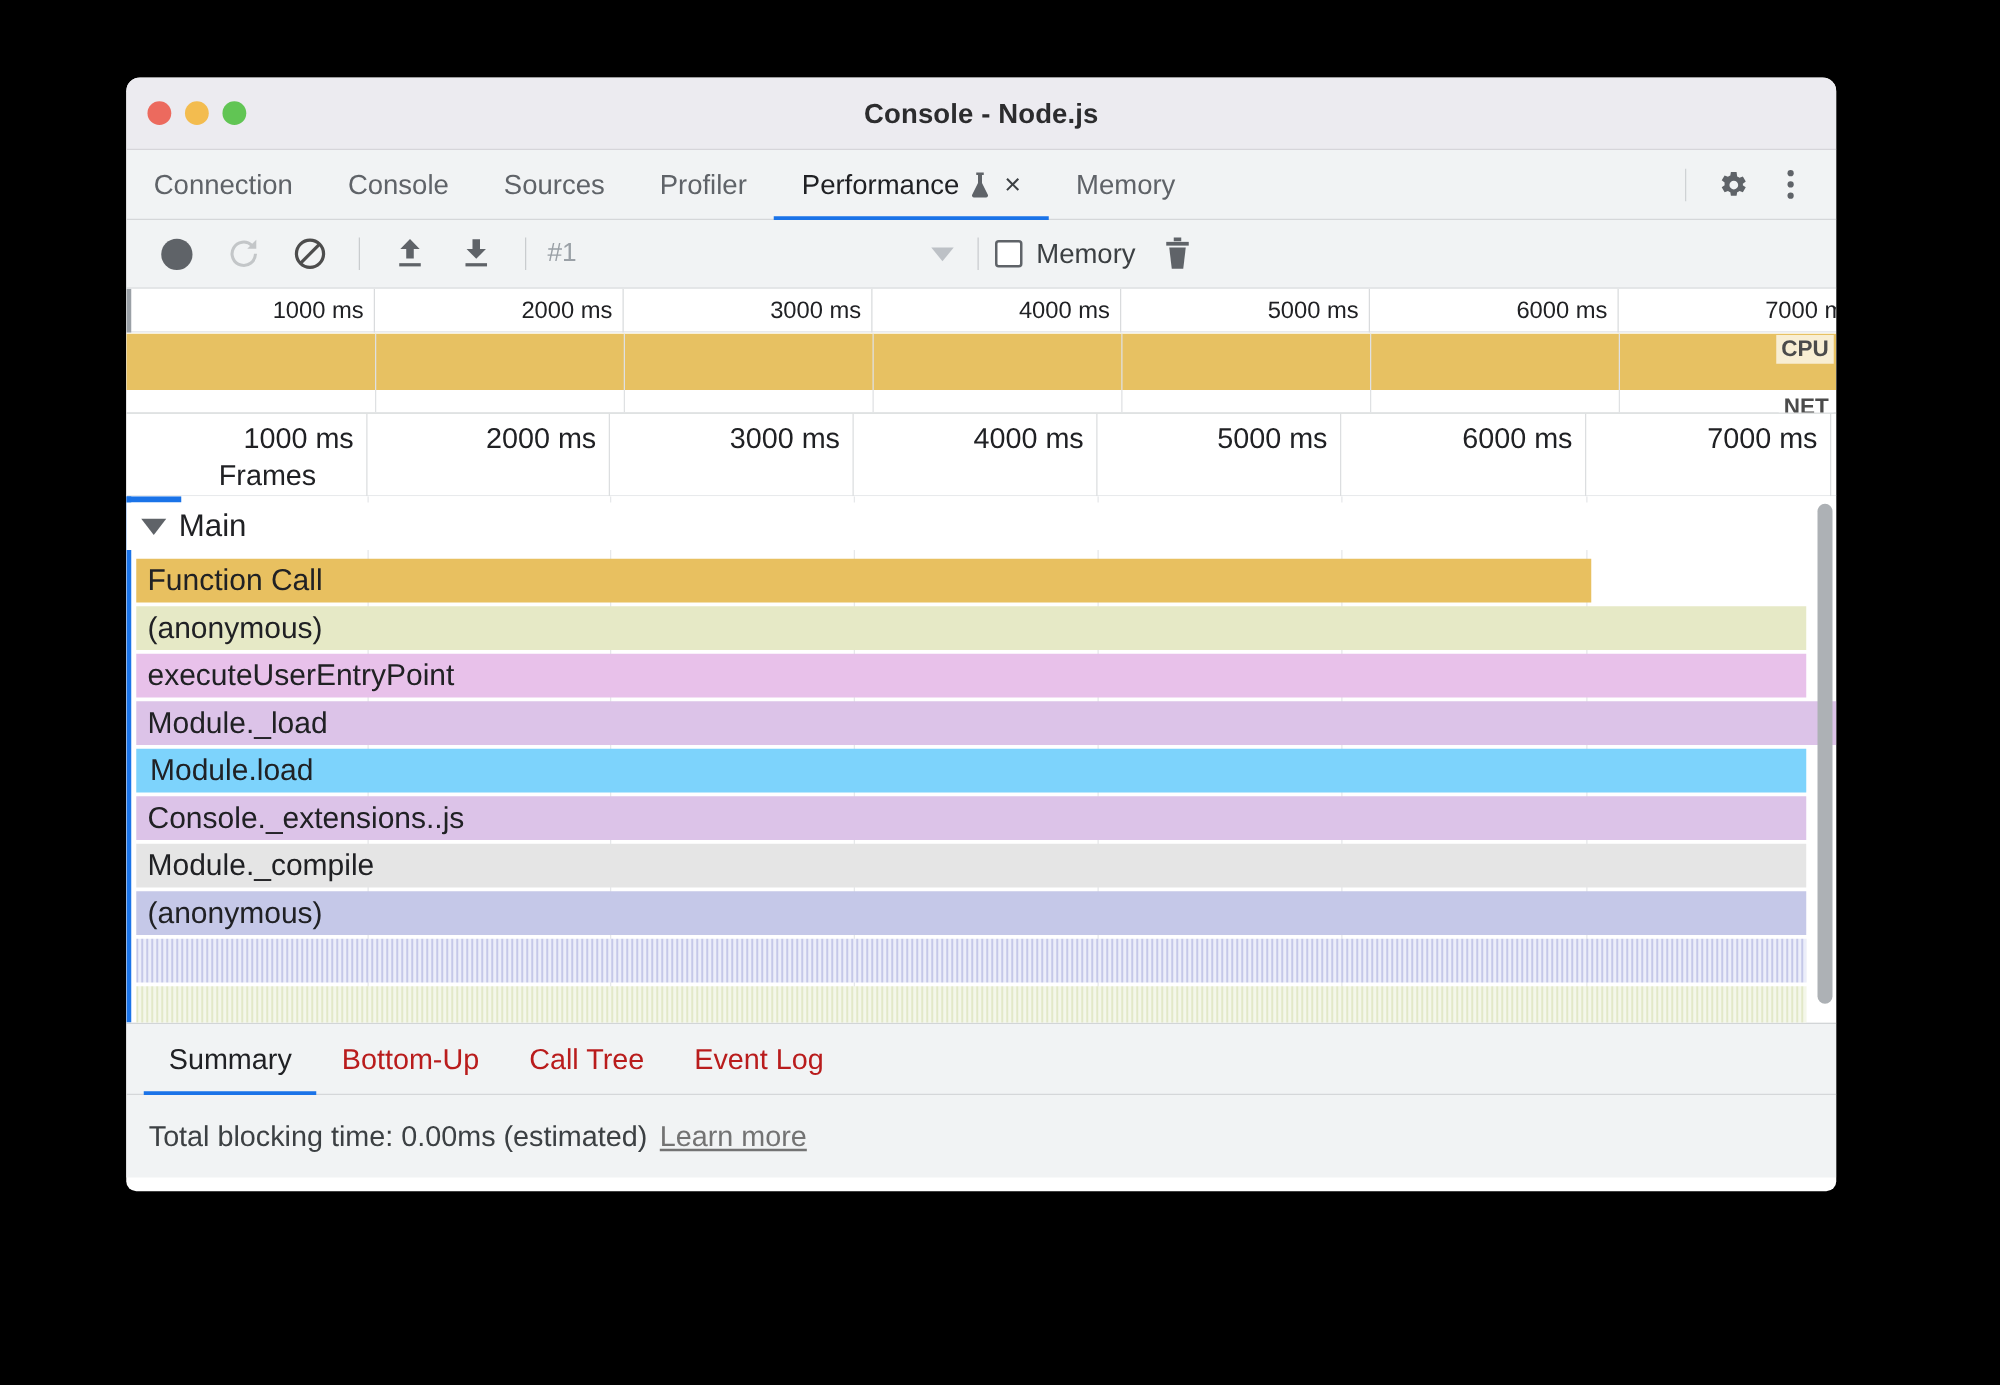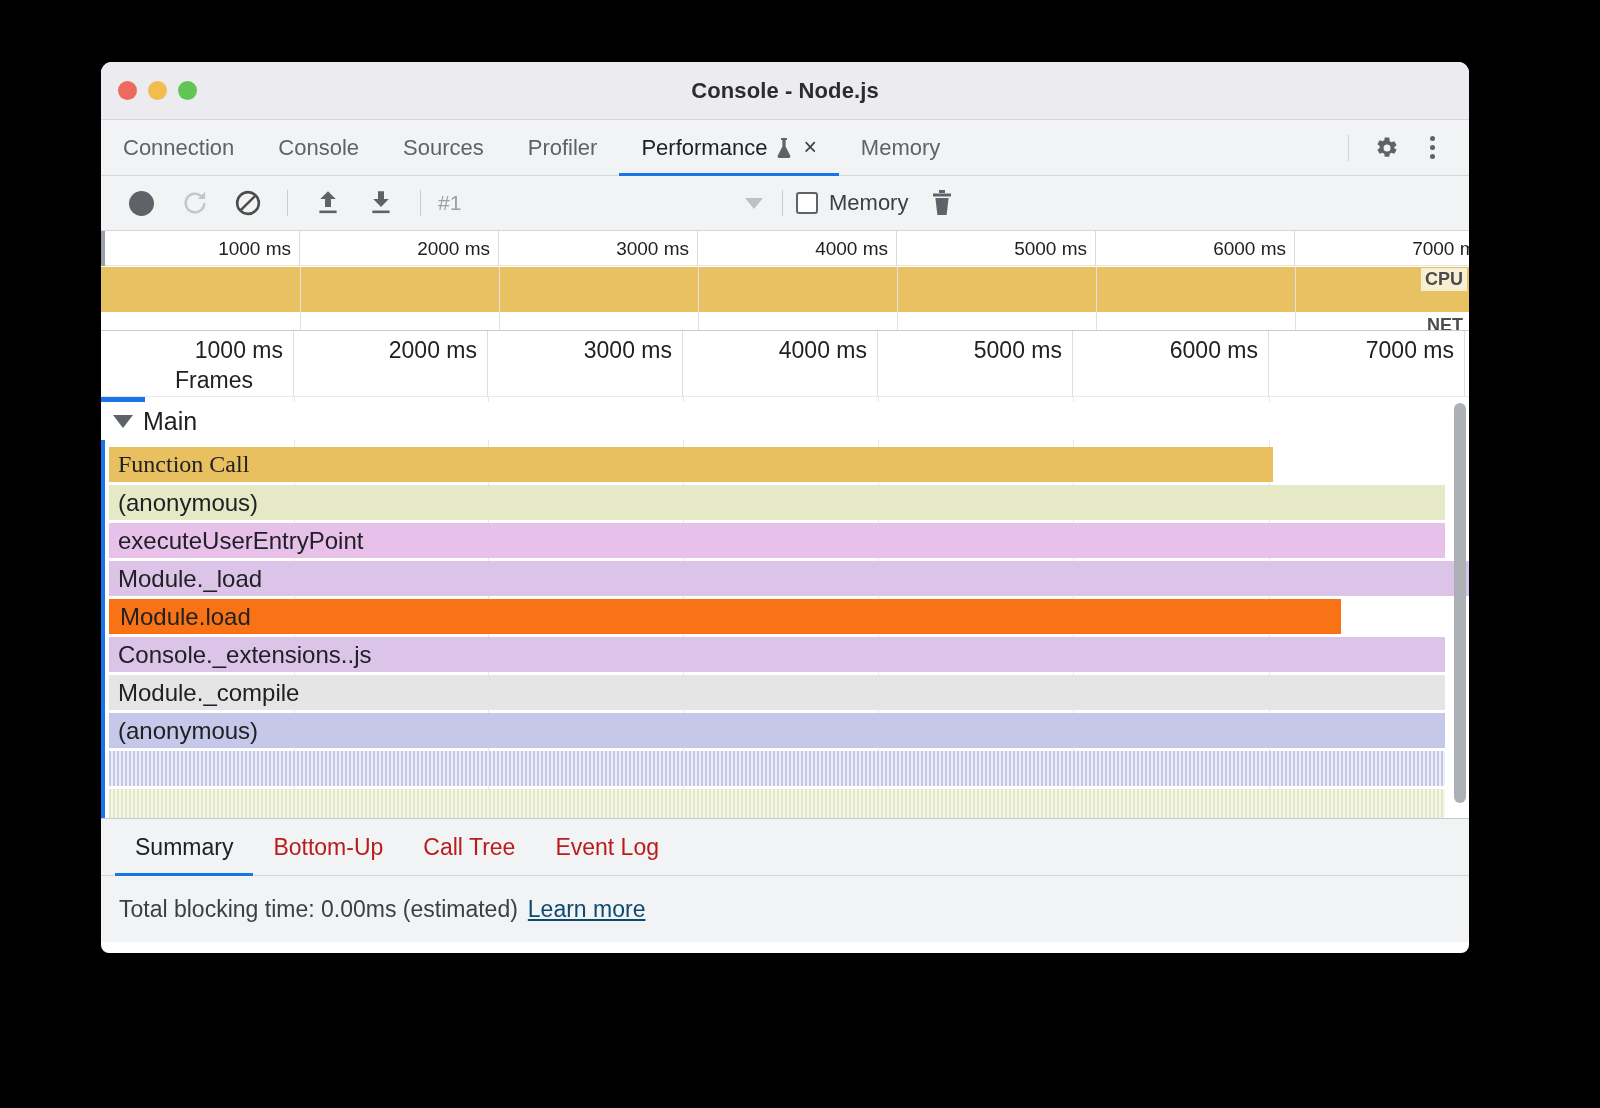--- a/index.html
+++ b/index.html
@@ -239,21 +239,21 @@
   .bottab.active { color: #202124; }
   .bottab.active::after {
     content: ""; position: absolute; left: 0; right: 0; bottom: -1px;
     height: 3px; background: #1a73e8;
   }
   .statusbar {
     height: 66px; background: #f1f3f4;
     display: flex; align-items: center; padding-left: 18px;
     font-size: 23px; color: #3c4043;
   }
-  .status-link { margin-left: 10px; text-decoration: underline; color: #0c4a6e; }
+  .status-link { margin-left: 10px; text-decoration: underline; color: #737373; }
 </style>
 </head>
 <body>
 
 <div class="window">
 
   <div class="titlebar">
     <div class="lights">
       <span class="light red"></span>
       <span class="light yellow"></span>
@@ -399,33 +399,33 @@
     </div>
 
     <div class="fl-left-line"></div>
     <div class="fl-top-cap"></div>
 
     <div class="group-header">
       <span class="tri-down"></span>
       <span class="group-title">Main</span>
     </div>
 
-    <div class="bar" style="top:50px;  width:1164px; background:#e8c060;font-family:Liberation Serif, serif;">
+    <div class="bar" style="top:50px;  width:1164px; background:#e8c060;">
         <span>Function Call</span>
       </div>
     <div class="bar" style="top:88px;  width:1336px; background:#e6e9c6;">
         <span>(anonymous)</span>
       </div>
     <div class="bar" style="top:126px; width:1336px; background:#e8c1ea;">
         <span>executeUserEntryPoint</span>
       </div>
     <div class="bar" style="top:164px; width:1600px; background:#dcc3e8;">
         <span>Module._load</span>
       </div>
-    <div class="bar" style="top:202px; width:1232px; background:#f97316;padding-left:11px;">
+    <div class="bar" style="top:202px; width:1336px; background:#7dd3fc;padding-left:11px;">
         <span>Module.load</span>
       </div>
     <div class="bar" style="top:240px; width:1336px; background:#dcc3e8;">
         <span>Console._extensions..js</span>
       </div>
     <div class="bar" style="top:278px; width:1336px; background:#e5e5e5;">
         <span>Module._compile</span>
       </div>
     <div class="bar" style="top:316px; width:1336px; background:#c5c8e8;">
         <span>(anonymous)</span>

